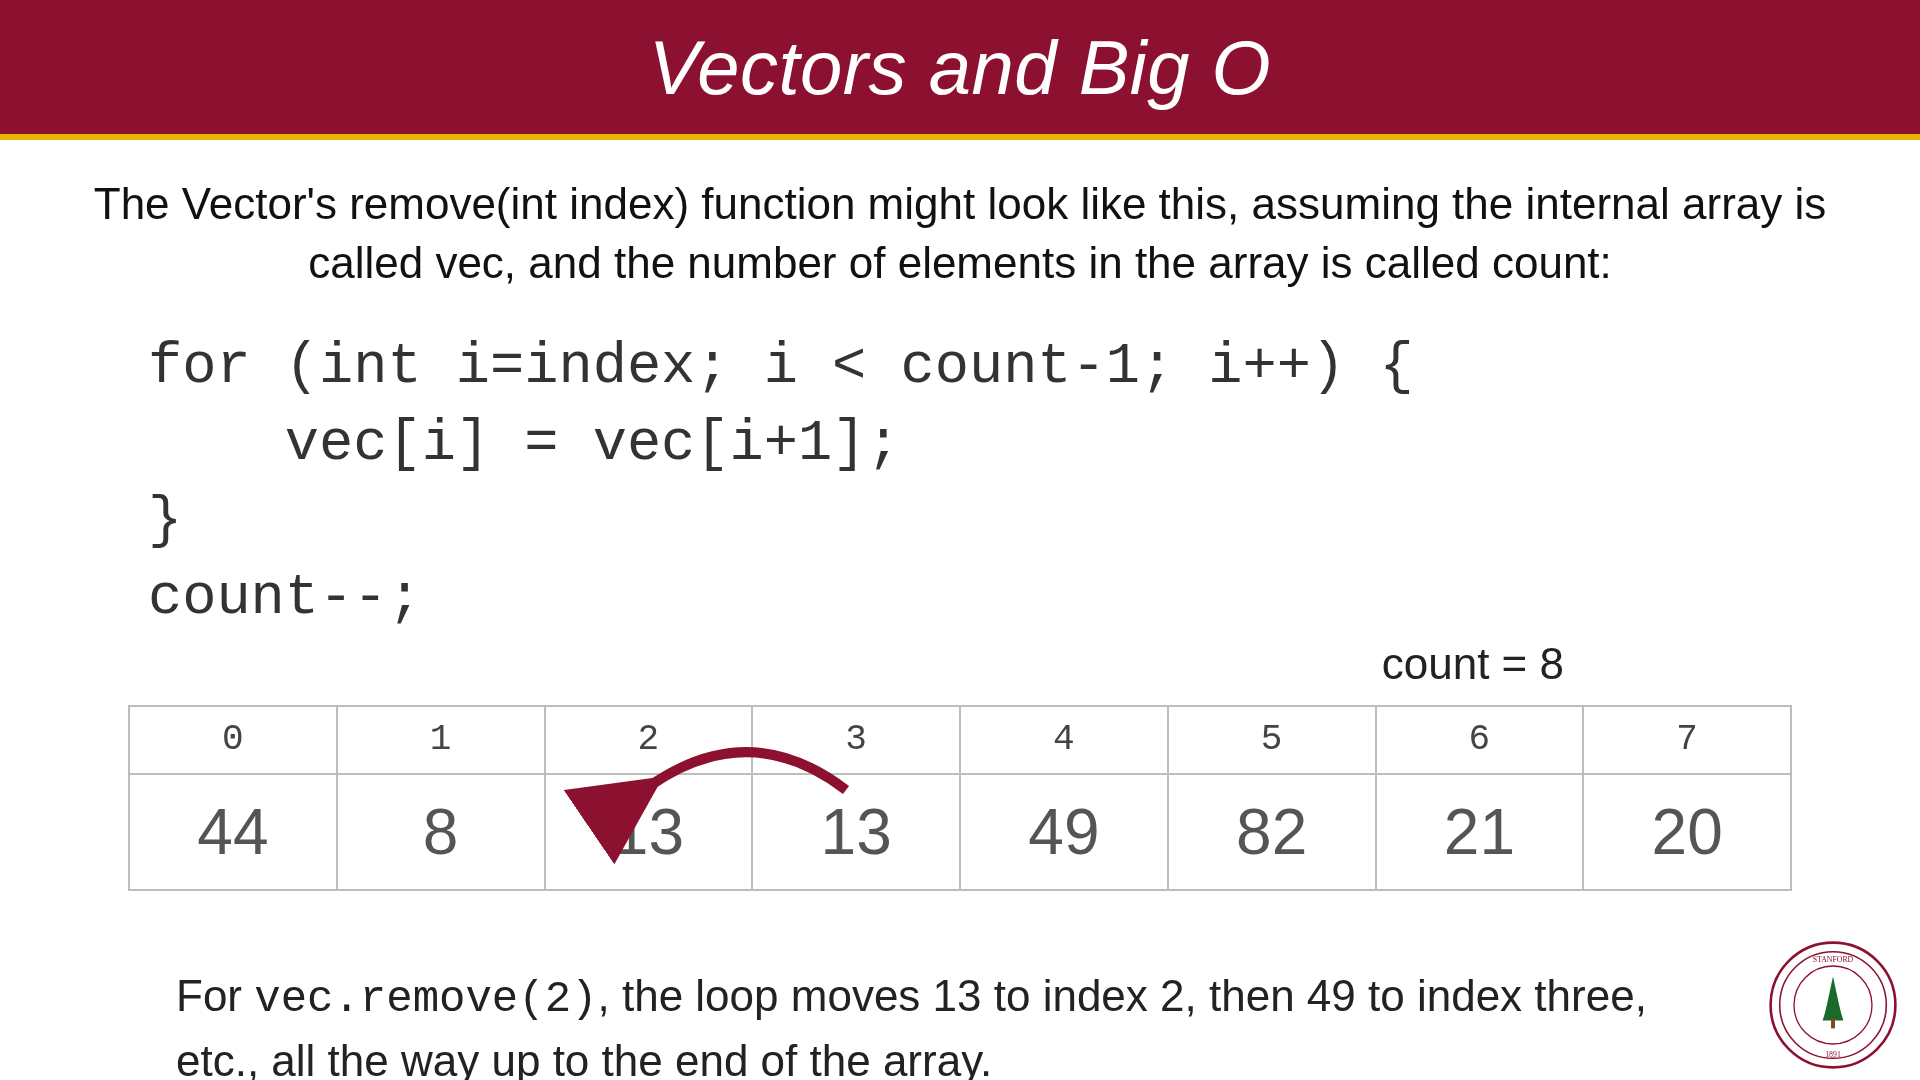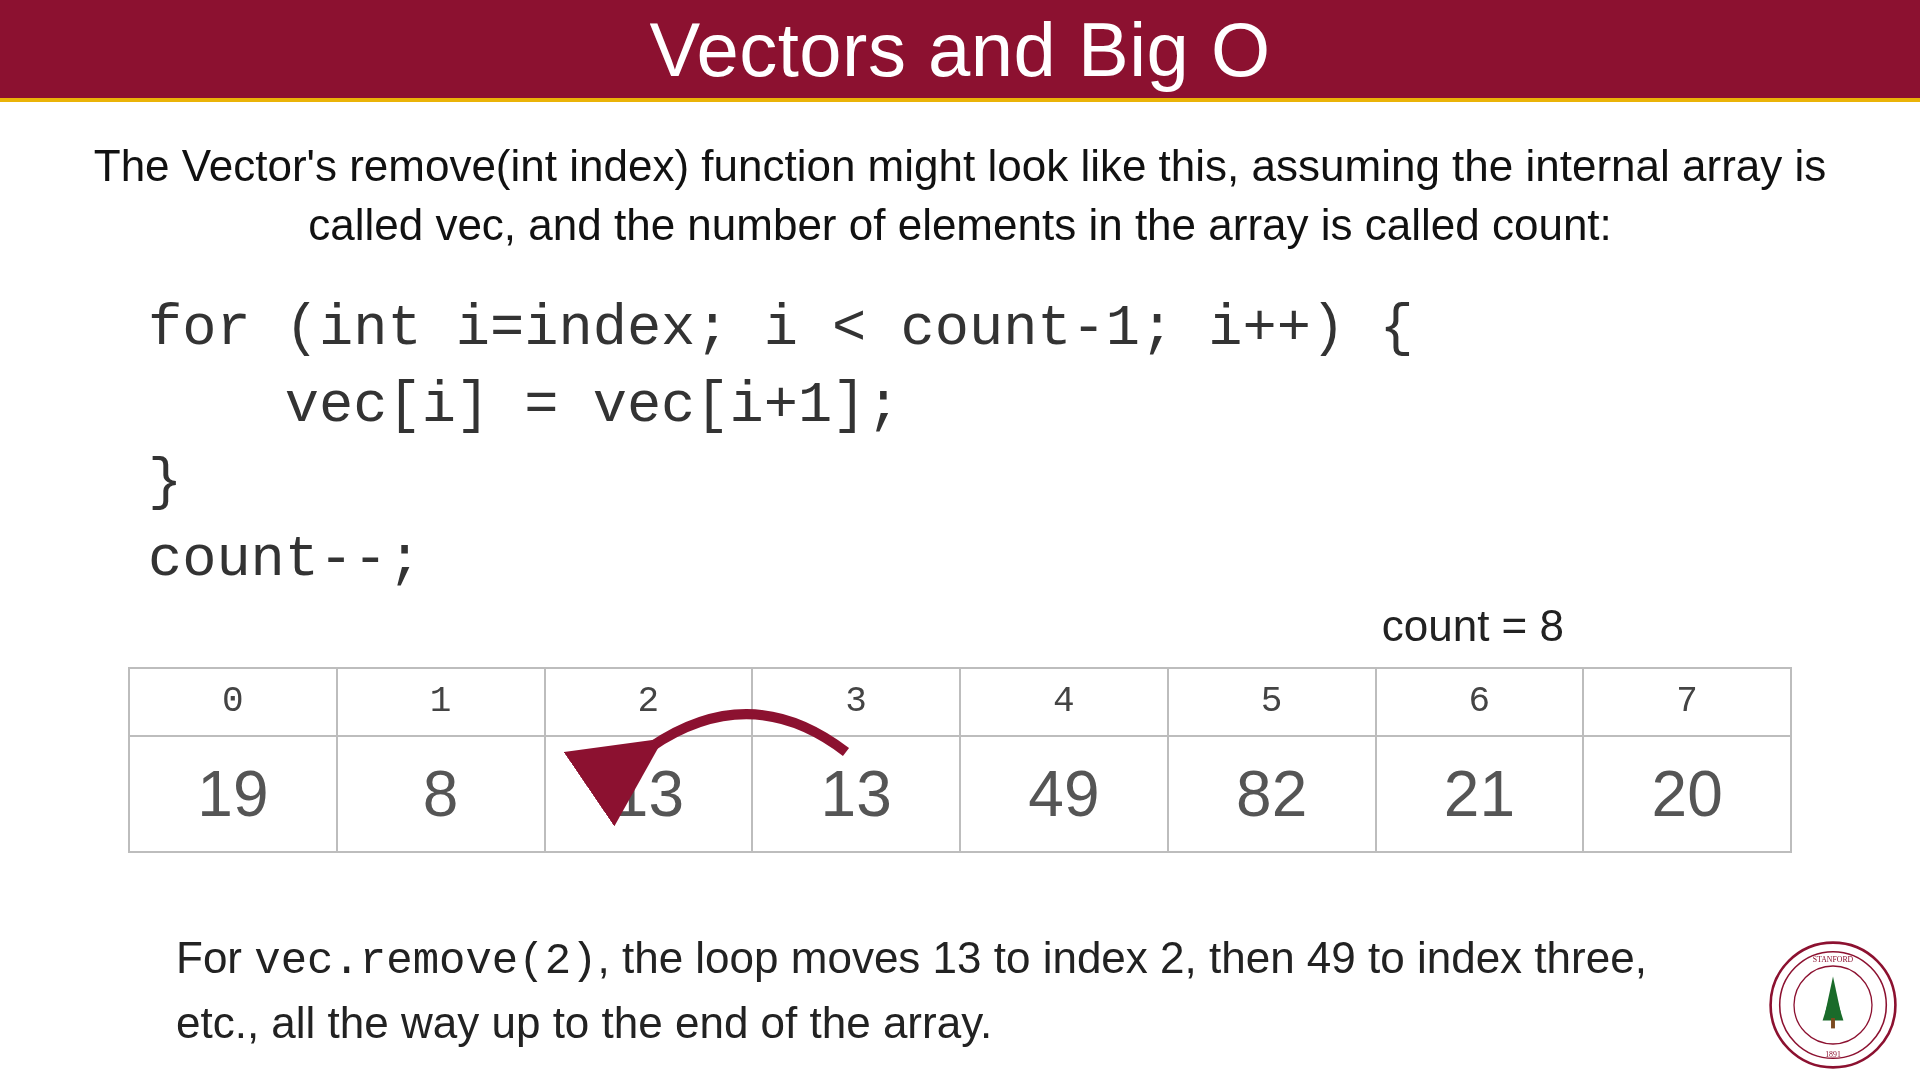--- a/index.html
+++ b/index.html
@@ -1,23 +1,23 @@
 <!DOCTYPE html>
 <html><head>
 <meta charset="utf-8">
 <style>
   * { box-sizing: border-box; margin: 0; padding: 0; }
   html, body { width: 1920px; height: 1080px; font-family: Arial, Helvetica, sans-serif; background: #fff; color: #000; }
   .scale-wrap { width: 1920px; height: 1080px; position: relative; overflow: hidden; }
 
   .title-bar {
-    width: 100%; height: 102px;
+    width: 100%; height: 140px;
     background: #8c1130;
-    border-bottom: 4px solid #eab308;
-    display: flex; align-items: center; justify-content: center;
+    border-bottom: 6px solid #eab308;
+    display: flex; align-items: center; justify-content: center; font-style: italic;
   }
   .title-bar h1 { color: #fff; font-weight: 400; font-size: 76px; letter-spacing: 0.5px; }
 
   .body-area { padding: 34px 56px 0 56px; }
 
   .intro { font-size: 44px; color: #111; line-height: 1.35; text-align: center; padding: 0 6px 36px 6px; }
 
   .code-block {
     font-family: "Courier New", Courier, monospace;
     font-size: 57px;
@@ -76,21 +76,21 @@
           <td>0</td>
           <td>1</td>
           <td>2</td>
           <td>3</td>
           <td>4</td>
           <td>5</td>
           <td>6</td>
           <td>7</td>
         </tr>
         <tr class="val">
-          <td>19</td>
+          <td>44</td>
           <td>8</td>
           <td>13</td>
           <td>13</td>
           <td>49</td>
           <td>82</td>
           <td>21</td>
           <td>20</td>
         </tr>
       </tbody>
         </table>

